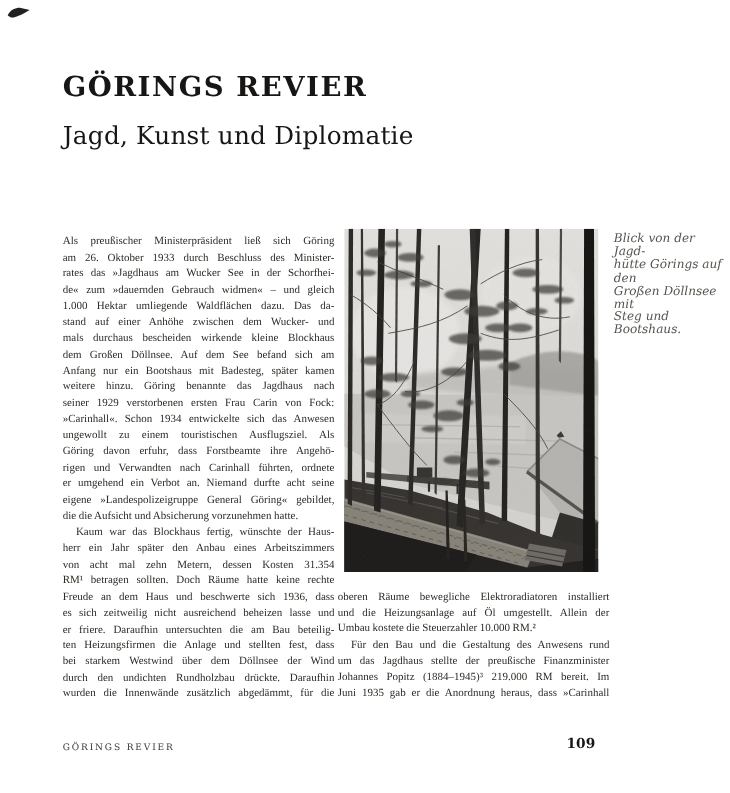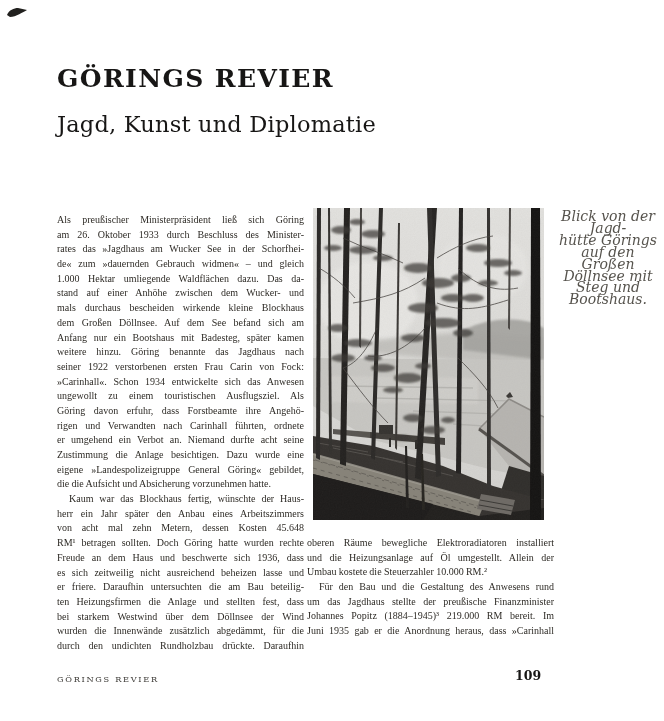--- a/index.html
+++ b/index.html
@@ -37,21 +37,21 @@
     text-align:justify;text-align-last:justify;
     word-spacing:-0.2px;
   }
   .para:not(.continues) .line:last-child{text-align-last:left;}
   .para.indent .line:first-child{text-indent:12px;}
   .photo-frame{position:absolute;left:313px;top:208px;width:231px;height:312px;}
   .photo-frame svg{display:block;}
   .photo-caption{
     position:absolute;left:558px;top:211px;width:100px;
     font-family:"DejaVu Serif", serif;font-style:italic;
-    font-size:14px;line-height:11.9px;color:var(--caption-ink);text-align:center;
+    font-size:11px;line-height:11.9px;color:var(--caption-ink);
   }
   .running-head{
     position:absolute;left:57px;top:674px;
     font-family:"DejaVu Serif", serif;font-size:8.2px;letter-spacing:1.7px;
     color:var(--footer-ink);
   }
   .page-number{
     position:absolute;left:515px;top:668px;
     font-family:"DejaVu Serif", serif;font-weight:700;font-size:12.5px;
     color:var(--title-ink);
@@ -76,42 +76,41 @@
       <div class="line">Als preußischer Ministerpräsident ließ sich Göring</div>
       <div class="line">am 26. Oktober 1933 durch Beschluss des Minister-</div>
       <div class="line">rates das »Jagdhaus am Wucker See in der Schorfhei-</div>
       <div class="line">de« zum »dauernden Gebrauch widmen« – und gleich</div>
       <div class="line">1.000 Hektar umliegende Waldflächen dazu. Das da-</div>
       <div class="line">stand auf einer Anhöhe zwischen dem Wucker- und</div>
       <div class="line">mals durchaus bescheiden wirkende kleine Blockhaus</div>
       <div class="line">dem Großen Döllnsee. Auf dem See befand sich am</div>
       <div class="line">Anfang nur ein Bootshaus mit Badesteg, später kamen</div>
       <div class="line">weitere hinzu. Göring benannte das Jagdhaus nach</div>
-      <div class="line">seiner 1922 verstorbenen ersten Frau Carin von Fock:</div>
+      <div class="line">seiner 1929 verstorbenen ersten Frau Carin von Fock:</div>
       <div class="line">»Carinhall«. Schon 1934 entwickelte sich das Anwesen</div>
       <div class="line">ungewollt zu einem touristischen Ausflugsziel. Als</div>
       <div class="line">Göring davon erfuhr, dass Forstbeamte ihre Angehö-</div>
       <div class="line">rigen und Verwandten nach Carinhall führten, ordnete</div>
       <div class="line">er umgehend ein Verbot an. Niemand durfte acht seine</div>
-      <div class="line">Zustimmung die Anlage besichtigen. Dazu wurde eine</div>
       <div class="line">eigene »Landespolizeigruppe General Göring« gebildet,</div>
       <div class="line">die die Aufsicht und Absicherung vorzunehmen hatte.</div>
     </div>
     <div class="para indent continues">
       <div class="line">Kaum war das Blockhaus fertig, wünschte der Haus-</div>
       <div class="line">herr ein Jahr später den Anbau eines Arbeitszimmers</div>
-      <div class="line">von acht mal zehn Metern, dessen Kosten 45.648</div>
-      <div class="line">RM¹ betragen sollten. Doch Göring hatte wurden rechte</div>
+      <div class="line">von acht mal zehn Metern, dessen Kosten 31.354</div>
+      <div class="line">RM¹ betragen sollten. Doch Räume hatte keine rechte</div>
       <div class="line">Freude an dem Haus und beschwerte sich 1936, dass</div>
       <div class="line">es sich zeitweilig nicht ausreichend beheizen lasse und</div>
       <div class="line">er friere. Daraufhin untersuchten die am Bau beteilig-</div>
       <div class="line">ten Heizungsfirmen die Anlage und stellten fest, dass</div>
       <div class="line">bei starkem Westwind über dem Döllnsee der Wind</div>
+      <div class="line">durch den undichten Rundholzbau drückte. Daraufhin</div>
       <div class="line">wurden die Innenwände zusätzlich abgedämmt, für die</div>
-      <div class="line">durch den undichten Rundholzbau drückte. Daraufhin</div>
     </div>
   </div>
 
 <figure class="photo-frame" style="margin:0">
   <svg width="231" height="312" viewBox="0 0 231 312" xmlns="http://www.w3.org/2000/svg">
     <defs>
       <linearGradient id="sky" x1="0" y1="0" x2="0" y2="1">
         <stop offset="0" stop-color="#e3e2df"></stop>
         <stop offset="0.55" stop-color="#dbdad7"></stop>
         <stop offset="1" stop-color="#d3d2cf"></stop>

